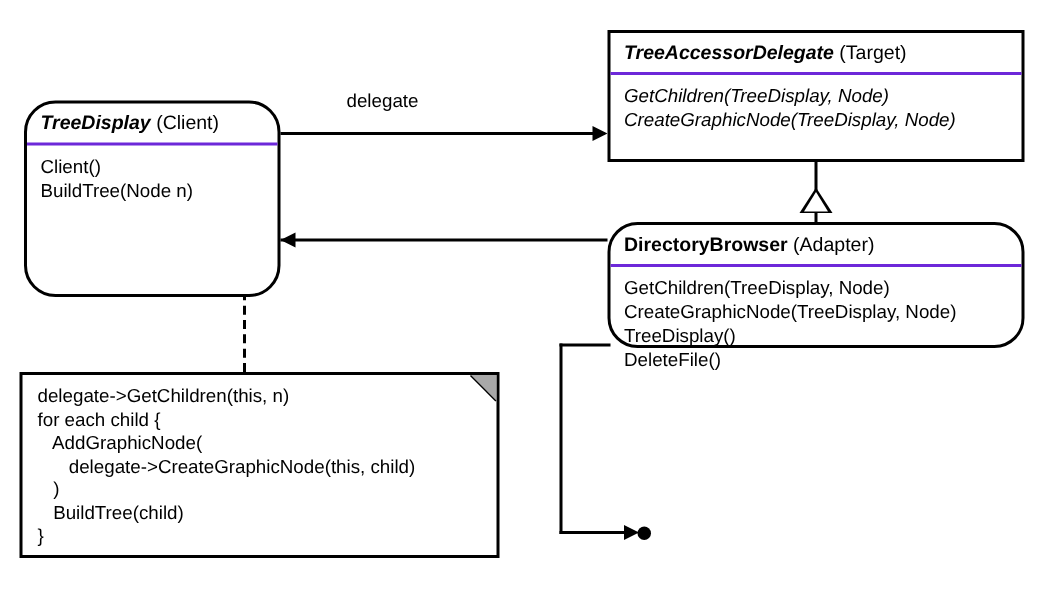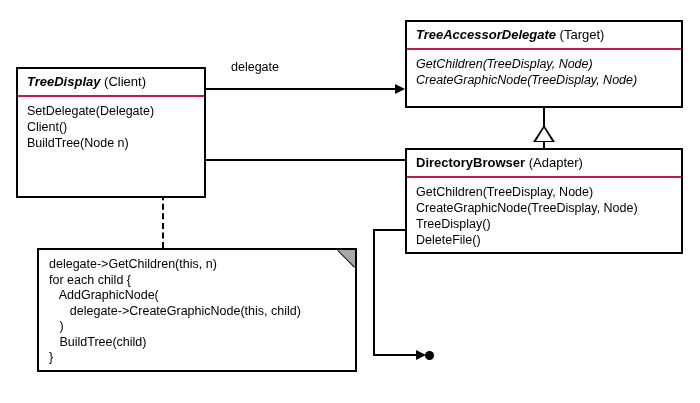--- a/index.html
+++ b/index.html
@@ -25,21 +25,21 @@
     background: #ffffff;
   }
   .class-title {
     box-sizing: border-box;
     padding: 5px 9px 6px 9px;
     white-space: nowrap;
     font-size: 13px;
     line-height: 15px;
   }
   .class-title.with-divider {
-    border-bottom: 2px solid #be185d;
+    border-bottom: 2px solid #6d28d9;
   }
   .cls-name {
     font-weight: bold;
   }
   .cls-name.abstract {
     font-style: italic;
   }
   .cls-role {
     font-weight: normal;
     font-style: normal;
@@ -57,21 +57,20 @@
   .method-line {
     display: block;
   }
 
   
   .uml-note {
     position: absolute;
     box-sizing: border-box;
     border: 2px solid #000000;
     background: #ffffff;
-    margin-left: 24px;
   }
   .note-body {
     box-sizing: border-box;
     padding: 7px 10px 6px 10px;
     font-size: 12.5px;
     line-height: 15.5px;
     white-space: pre;
   }
   .note-fold {
     position: absolute;
@@ -195,44 +194,43 @@
 
   <div class="edge edge-h" style="left:373px; top:229px; width:34px;"></div>
   <div class="edge edge-v" style="left:373px; top:229px; height:127px;"></div>
   <div class="edge edge-h" style="left:373px; top:354px; width:48px;"></div>
   <div class="arrow-right" style="left:416px; top:350px;"></div>
   <div class="dot-filled" style="left:425px; top:351px;"></div>
 
   <div class="dot-hollow" style="left:160px; top:148px;"></div>
   <div class="edge-dashed-v" style="left:162px; top:156px; height:92px;"></div>
 
-  <div class="uml-class" style="left:16px; top:67px; width:190px; height:131px;">
+  <div class="uml-class" style="left:16px; top:67px; width:171px; height:131px;border-radius:21px;">
     <div class="class-title with-divider">
       <span class="cls-name abstract">TreeDisplay</span>
       <span class="cls-role">(Client)</span>
     </div>
     <div class="class-methods">
-      <span class="method-line">SetDelegate(Delegate)</span>
       <span class="method-line">Client()</span>
       <span class="method-line">BuildTree(Node n)</span>
     </div>
   </div>
 
   <div class="uml-class" style="left:405px; top:20px; width:278px; height:88px;">
     <div class="class-title with-divider">
       <span class="cls-name abstract">TreeAccessorDelegate</span>
       <span class="cls-role">(Target)</span>
     </div>
     <div class="class-methods abstract-ops">
       <span class="method-line">GetChildren(TreeDisplay, Node)</span>
       <span class="method-line">CreateGraphicNode(TreeDisplay, Node)</span>
     </div>
   </div>
 
-  <div class="uml-class" style="left:405px; top:148px; width:278px; height:106px;">
+  <div class="uml-class" style="left:405px; top:148px; width:278px; height:84px;border-radius:20px;">
     <div class="class-title with-divider">
       <span class="cls-name">DirectoryBrowser</span>
       <span class="cls-role">(Adapter)</span>
     </div>
     <div class="class-methods">
       <span class="method-line">GetChildren(TreeDisplay, Node)</span>
       <span class="method-line">CreateGraphicNode(TreeDisplay, Node)</span>
       <span class="method-line">TreeDisplay()</span>
       <span class="method-line">DeleteFile()</span>
     </div>

